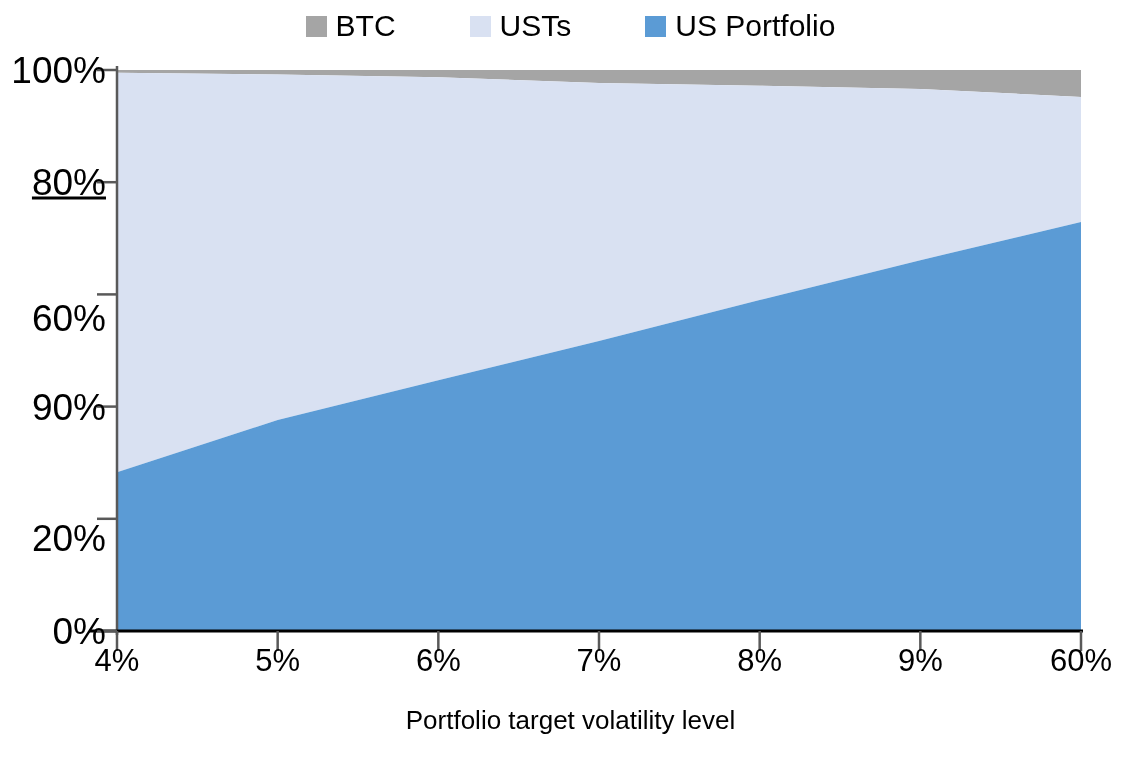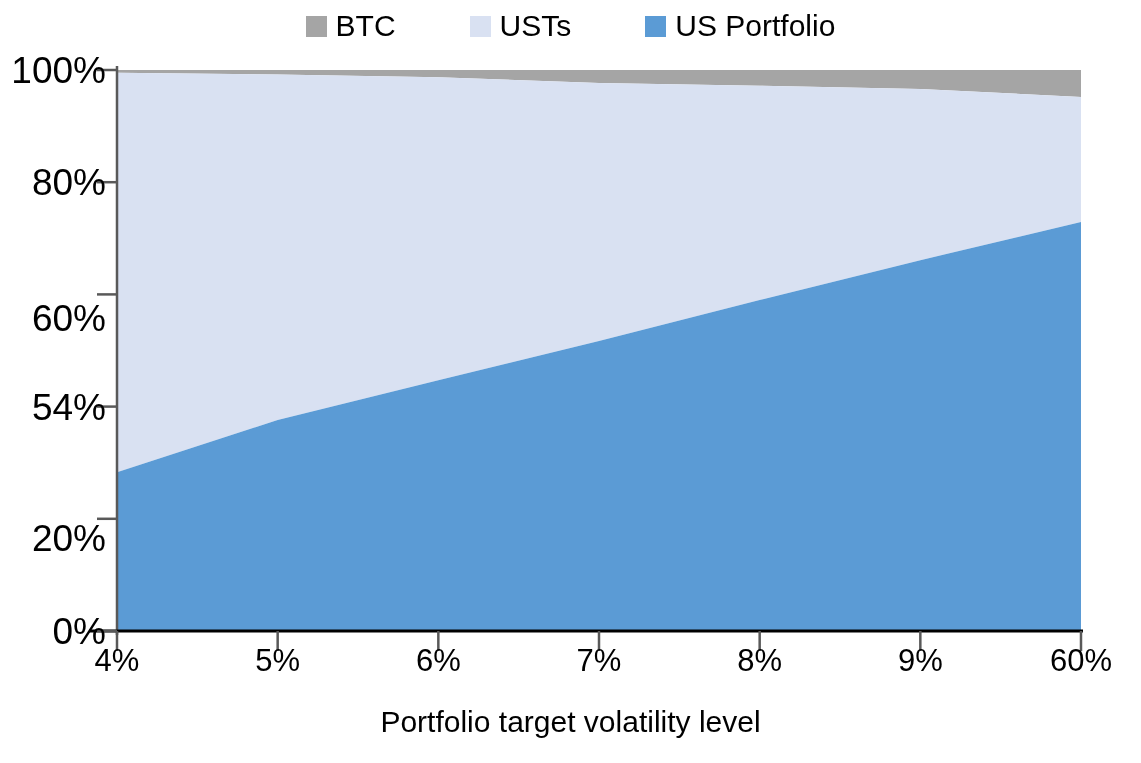--- a/index.html
+++ b/index.html
@@ -97,21 +97,21 @@
     line-height: 1;
     transform: translateX(-50%);
     white-space: nowrap;
   }
   .x-axis-title {
     position: absolute;
     left: 0;
     top: 707px;
     width: 1141px;
     text-align: center;
-    font-size: 30px;
+    font-size: 26px;
     color: #000000;
     line-height: 1;
   }
 </style>
 </head>
 <body>
 
 <div id="chart-root">
 
   <div class="legend">
@@ -155,23 +155,23 @@
           <line x1="599" y1="631" x2="599" y2="651" stroke="#595959" stroke-width="2.5"></line>
           <line x1="759.6666666666666" y1="631" x2="759.6666666666666" y2="651" stroke="#595959" stroke-width="2.5"></line>
           <line x1="920.3333333333334" y1="631" x2="920.3333333333334" y2="651" stroke="#595959" stroke-width="2.5"></line>
           <line x1="1081" y1="631" x2="1081" y2="651" stroke="#595959" stroke-width="2.5"></line>
         </g>
     </svg>
 
     <div class="y-axis-labels" id="y-axis-labels">
         <div class="y-tick-label" style="top: 631px;">0%</div>
         <div class="y-tick-label" style="top: 538px;">20%</div>
-        <div class="y-tick-label" style="top: 406.6px;">54%</div>
+        <div class="y-tick-label" style="top: 406.6px;">90%</div>
         <div class="y-tick-label" style="top: 294.4px; margin-top: 24px;">60%</div>
-        <div class="y-tick-label" style="top: 182.2px;">80%</div>
+        <div class="y-tick-label" style="top: 182.2px; text-decoration: underline;">80%</div>
         <div class="y-tick-label" style="top: 70px;">100%</div>
       </div>
     <div class="x-axis-labels" id="x-axis-labels">
         <div class="x-tick-label" style="left: 117px;">4%</div>
         <div class="x-tick-label" style="left: 277.667px;">5%</div>
         <div class="x-tick-label" style="left: 438.333px;">6%</div>
         <div class="x-tick-label" style="left: 599px;">7%</div>
         <div class="x-tick-label" style="left: 759.667px;">8%</div>
         <div class="x-tick-label" style="left: 920.333px;">9%</div>
         <div class="x-tick-label" style="left: 1081px;">60%</div>

